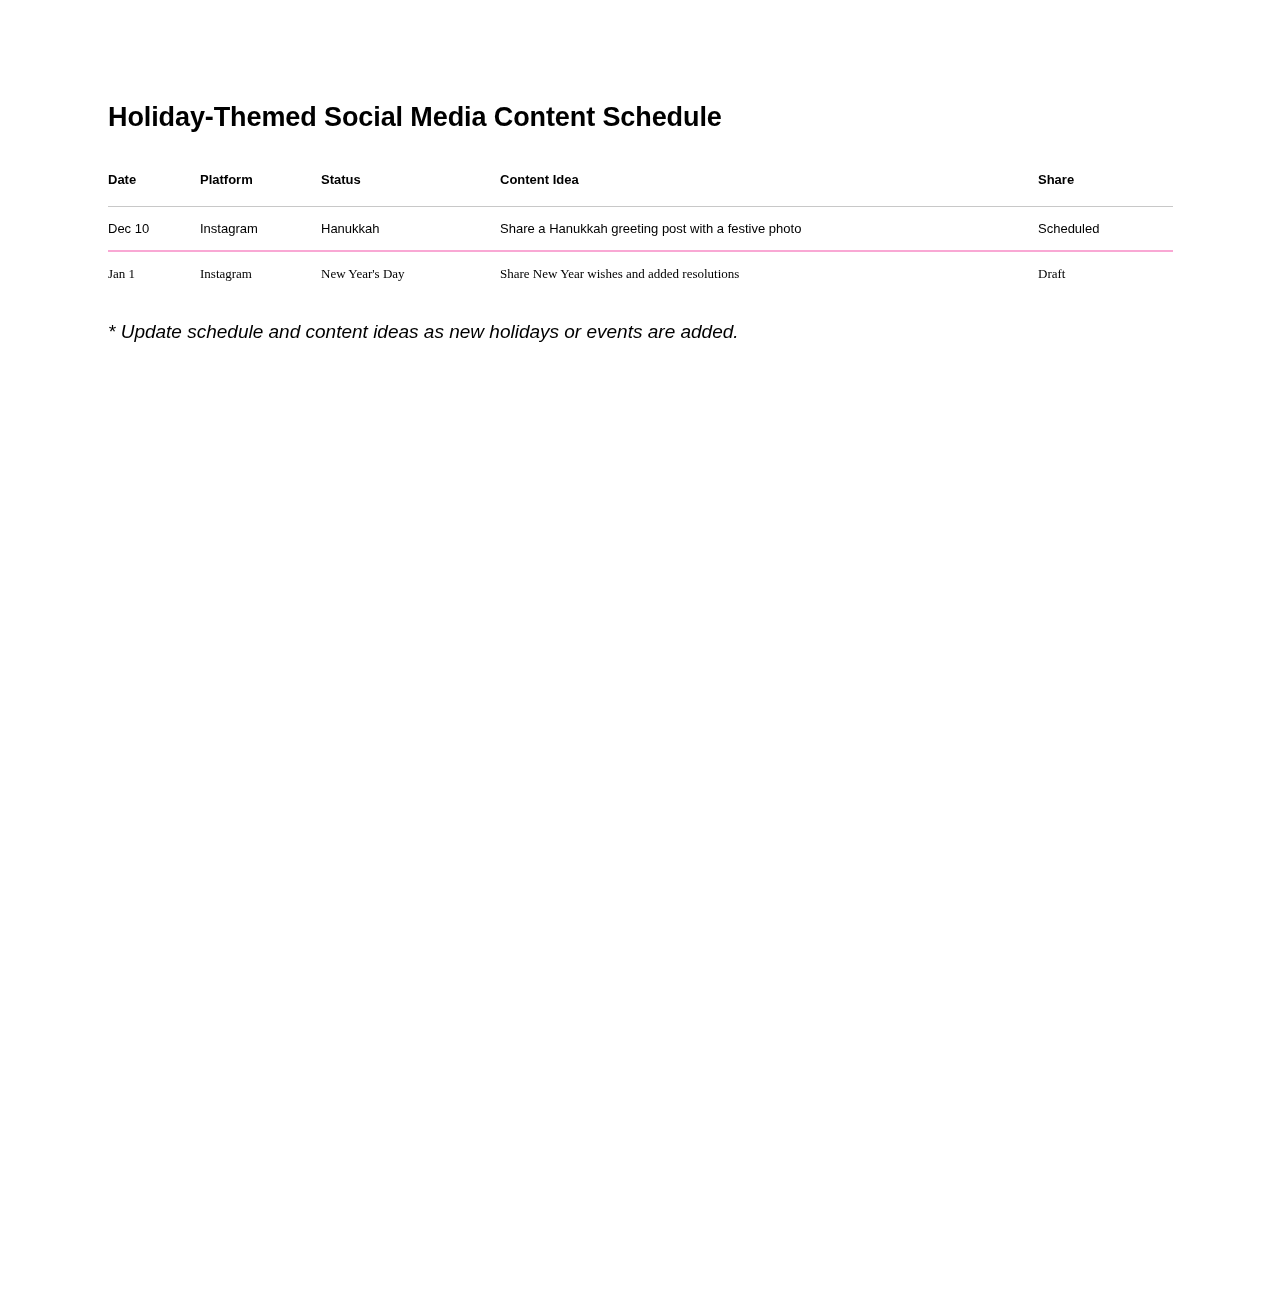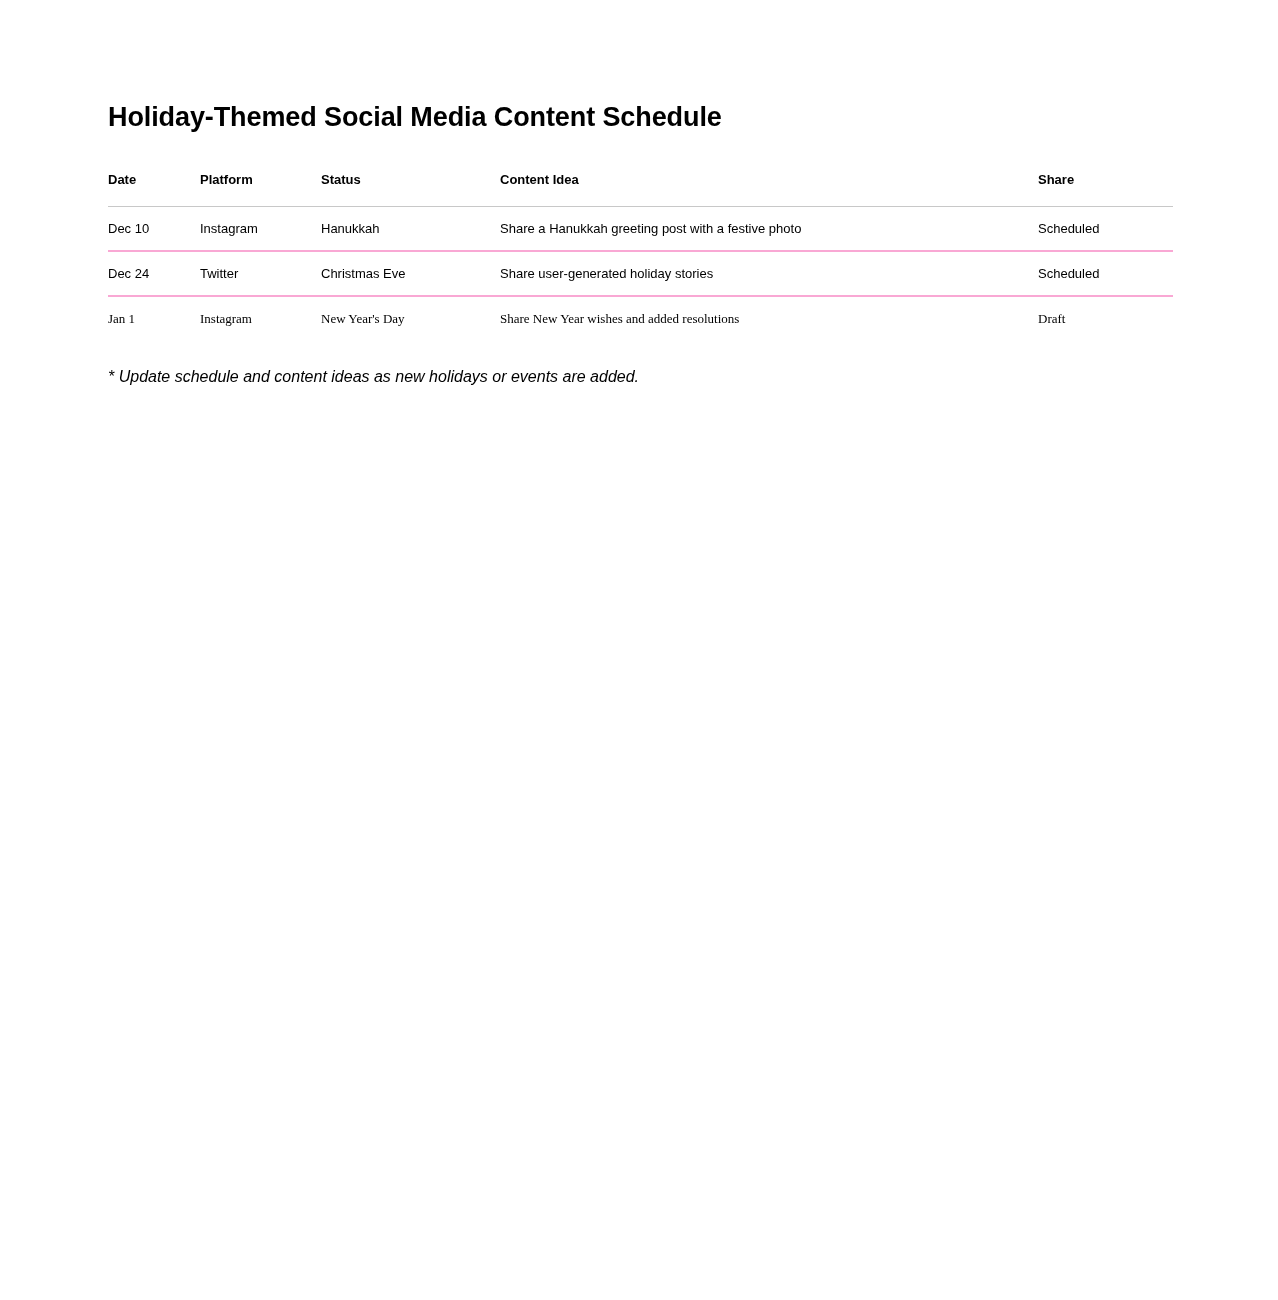--- a/index.html
+++ b/index.html
@@ -70,21 +70,21 @@
     font-family: Liberation Serif, serif;
   }
   .col-date      { width: 92px; }
   .col-platform  { width: 121px; }
   .col-holiday   { width: 179px; }
   .col-content   { width: 538px; }
   .col-status    { width: 135px; }
 
   .footnote {
     margin-top: 27px;
-    font-size: 16px;
+    font-size: 19px;
     font-style: italic;
     line-height: 19px;
     color: #000000;
     white-space: nowrap;
   }
 </style>
 </head>
 <body>
 
 <div class="page">
@@ -111,27 +111,20 @@
       </thead>
       <tbody>
         <tr>
           <td>Dec 10</td>
           <td>Instagram</td>
           <td>Hanukkah</td>
           <td>Share a Hanukkah greeting post with a festive photo</td>
           <td>Scheduled</td>
         </tr>
         <tr>
-          <td>Dec 24</td>
-          <td>Twitter</td>
-          <td>Christmas Eve</td>
-          <td>Share user-generated holiday stories</td>
-          <td>Scheduled</td>
-        </tr>
-        <tr>
           <td>Jan 1</td>
           <td>Instagram</td>
           <td>New Year's Day</td>
           <td>Share New Year wishes and added resolutions</td>
           <td>Draft</td>
         </tr>
       </tbody>
     </table>
 
     <p class="footnote">* Update schedule and content ideas as new holidays or events are added.</p>

